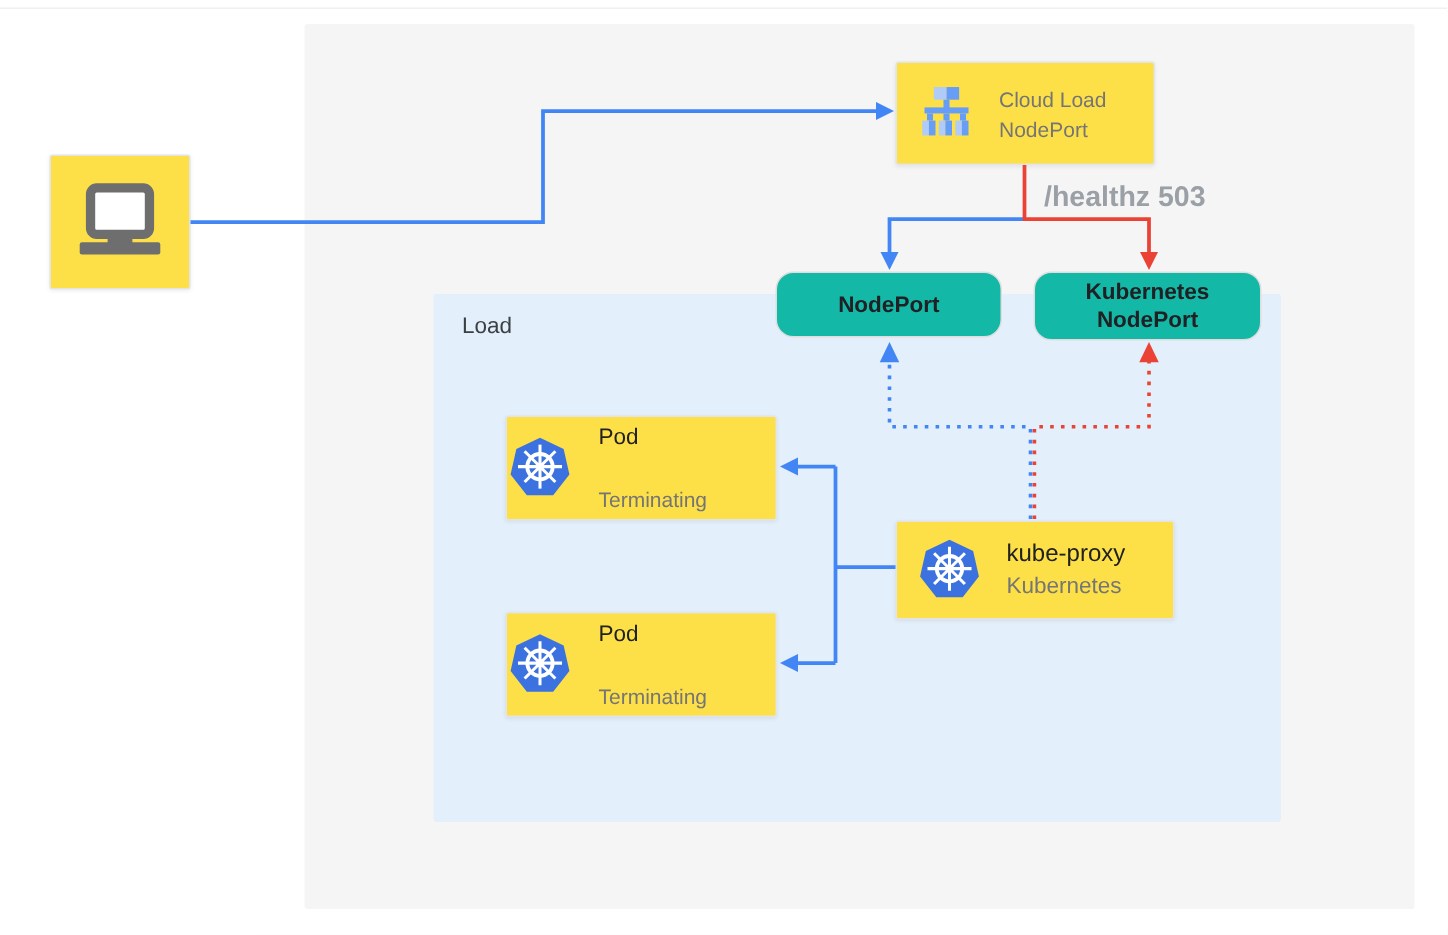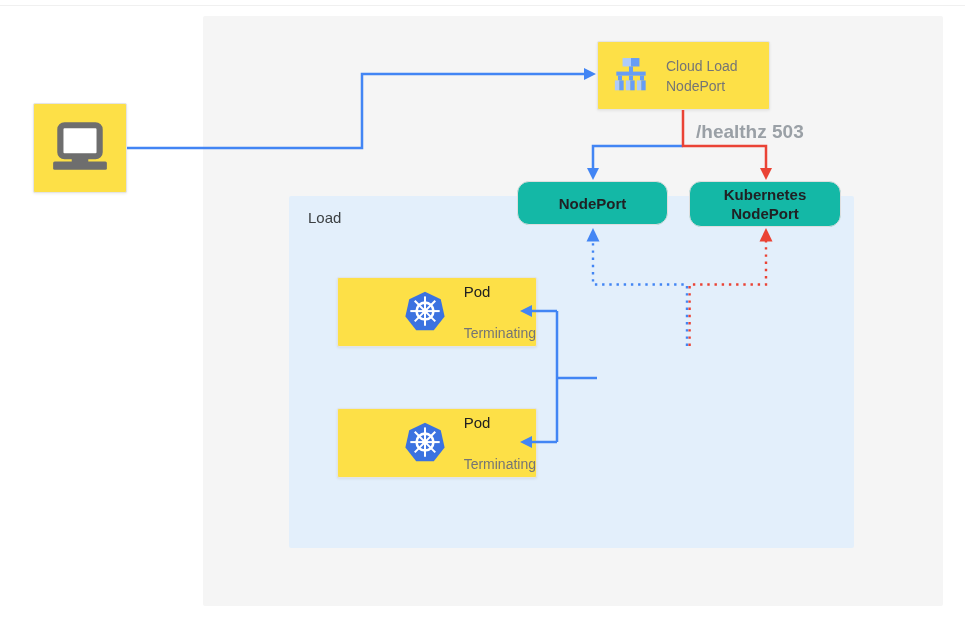--- a/index.html
+++ b/index.html
@@ -20,21 +20,21 @@
 
   .clb-card{left:597px;top:41px;width:173px;height:69px;padding-left:11px;gap:13px;}
   .clb-text{font-size:14px;line-height:20px;color:var(--text-gray);}
 
   .port-box{position:absolute;background:#14b8a6;border:1px solid #dedede;border-radius:12px;
             box-sizing:border-box;z-index:2;display:flex;align-items:center;justify-content:center;
             text-align:center;font-weight:bold;color:#202124;font-size:15px;line-height:19px;}
   .nodeport-box{left:517px;top:181px;width:151px;height:44px;}
   .healthcheck-box{left:689px;top:181px;width:152px;height:46px;}
 
-  .pod-card{left:337px;width:200px;height:70px;gap:17px;justify-content:flex-end;}
+  .pod-card{left:337px;width:181px;height:70px;gap:17px;}
   .pod1{top:277px;} .pod2{top:408px;}
   .kube-proxy-card{left:597px;top:347px;width:186px;height:66px;padding-left:13px;gap:16px;}
 
   .card-title{font-size:15px;line-height:21px;color:var(--text-dark);}
   .card-sub{font-size:14px;line-height:20px;color:var(--text-gray);margin-top:21px;}
   .kp-title{font-size:16px;line-height:22px;color:var(--text-dark);}
   .kp-sub{font-size:15px;line-height:20px;color:var(--text-gray);}
 
   .healthz-label{position:absolute;left:696px;top:121px;font-size:19px;font-weight:bold;
                  color:var(--healthz-gray);z-index:2;}
@@ -159,14 +159,31 @@
       </g>
       <circle cx="12" cy="11.5" r="4.6" fill="none" stroke="#ffffff" stroke-width="1.4"></circle>
       <circle cx="12" cy="11.5" r="1.5" fill="#ffffff"></circle>
     </svg>
     <div>
       <div class="card-title">Pod</div>
       <div class="card-sub">Terminating</div>
     </div>
   </div>
 
+  <div class="card kube-proxy-card">
+    <svg width="44" height="44" viewBox="0 0 24 24">
+      <polygon points="12,1 20.6,5.1 22.7,14.4 16.8,21.9 7.2,21.9 1.3,14.4 3.4,5.1" fill="var(--k8s-blue)"></polygon>
+      <g stroke="#ffffff" stroke-width="1.1">
+        <line x1="12" y1="3.5" x2="12" y2="19.5"></line>
+          <line x1="4" y1="11.5" x2="20" y2="11.5"></line>
+        <line x1="6.4" y1="5.9" x2="17.6" y2="17.1"></line>
+          <line x1="17.6" y1="5.9" x2="6.4" y2="17.1"></line>
+      </g>
+      <circle cx="12" cy="11.5" r="4.6" fill="none" stroke="#ffffff" stroke-width="1.4"></circle>
+      <circle cx="12" cy="11.5" r="1.5" fill="#ffffff"></circle>
+    </svg>
+    <div>
+      <div class="kp-title">kube-proxy</div>
+      <div class="kp-sub">Kubernetes</div>
+    </div>
+  </div>
 
 </div>
 
 </body></html>

